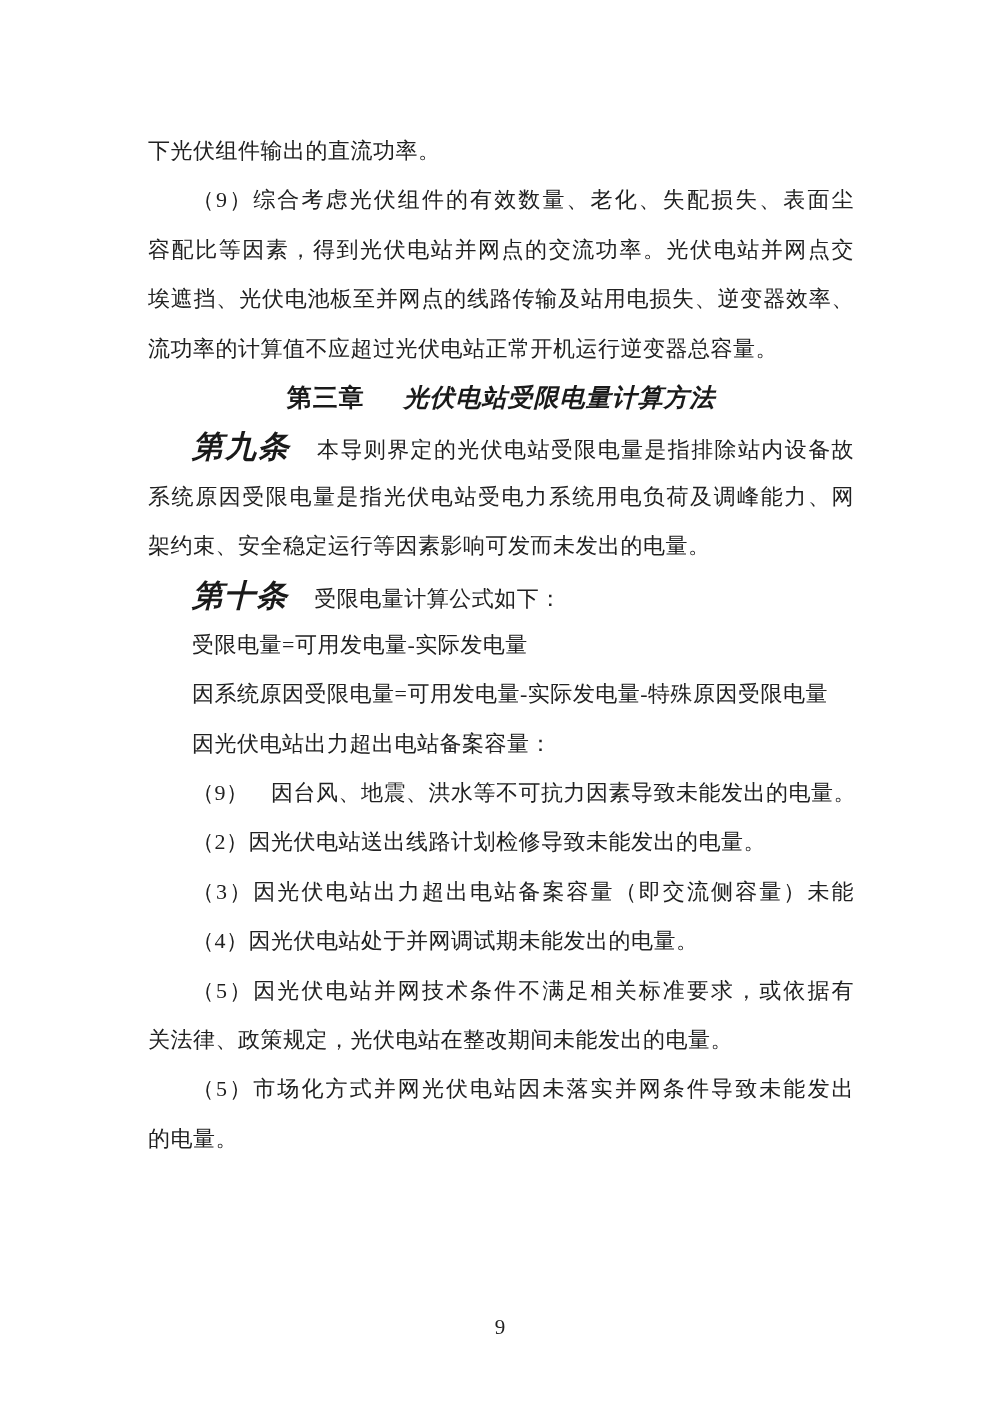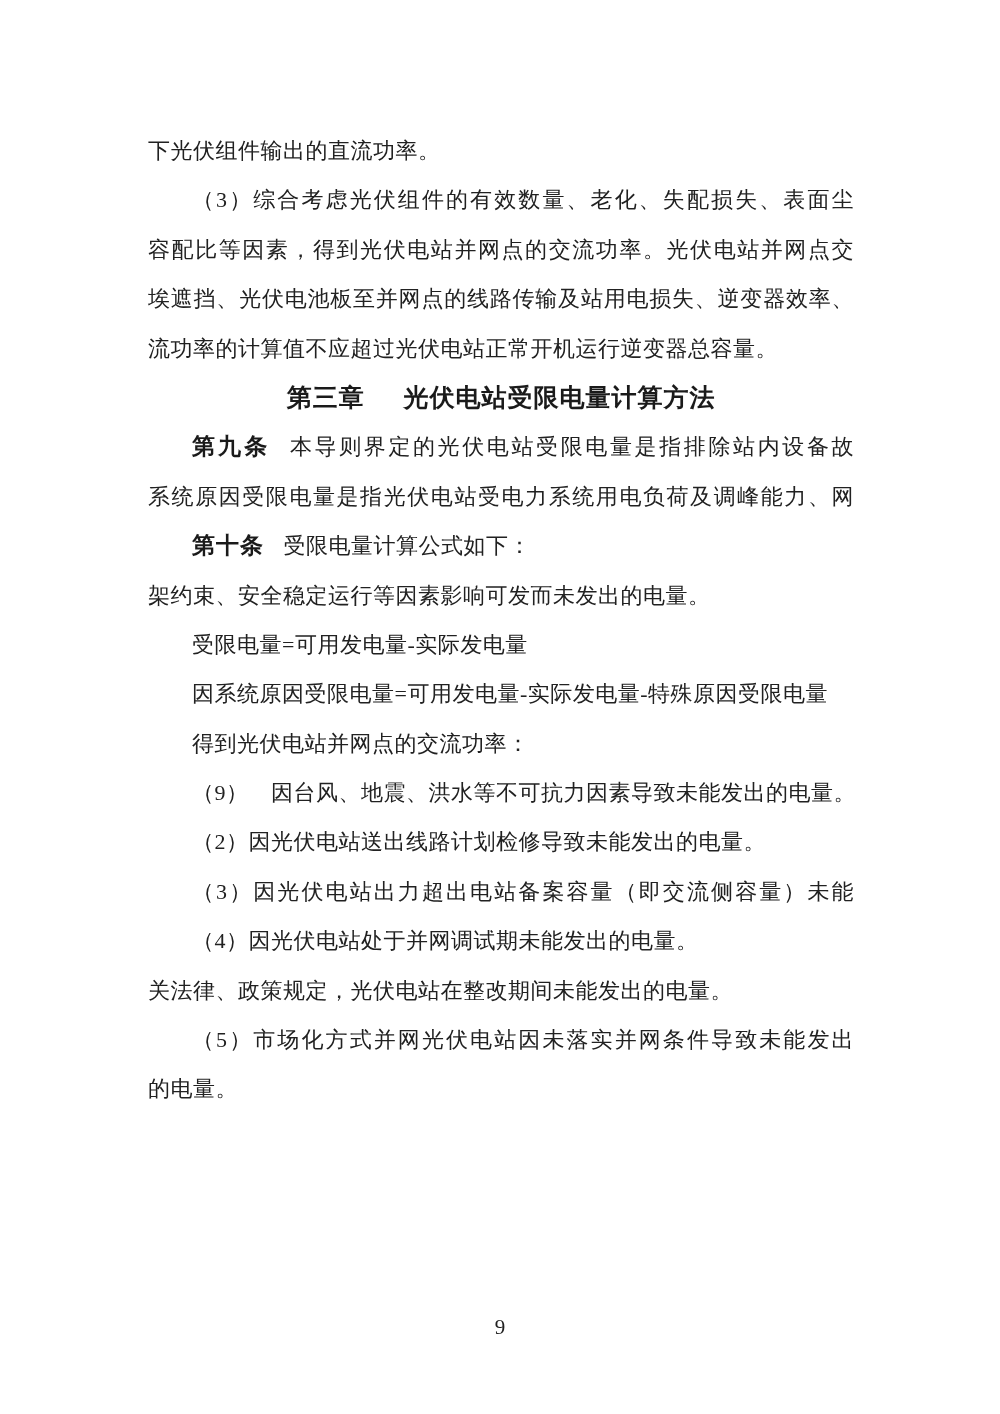--- a/index.html
+++ b/index.html
@@ -29,81 +29,84 @@
   }
   .fill {
     text-align-last: justify;
   }
   .ind {
     text-indent: 2em;
   }
   .lead {
     font-family: "Liberation Sans", "DejaVu Sans", sans-serif;
     font-weight: 700;
-    font-size: 23px;
+    font-size: 31px;
     letter-spacing: 1px;
     margin-right: 0.85em;
     color: #1a1a1a;
+    font-style: italic;
   }
   .chapter {
     font-family: "Liberation Sans", "DejaVu Sans", sans-serif;
     font-weight: 700;
     font-size: 25px;
     line-height: 49.4px;
     height: 49.4px;
     text-align: center;
     color: #1a1a1a;
     letter-spacing: 1px;
   }
   .chapter .chapter-title {
     margin-left: 1.55em;
+    font-style: italic;
   }
   .page-number {
     position: absolute;
     top: 1312px;
     left: 0;
     width: 100%;
     text-align: center;
     font-size: 21px;
     line-height: 30px;
     color: #212121;
   }
 </style>
 </head>
 <body>
 
 <div class="page-body">
 
   <div class="line">下光伏组件输出的直流功率。</div>
-  <div class="line ind fill">（3）综合考虑光伏组件的有效数量、老化、失配损失、表面尘</div>
+  <div class="line ind fill">（9）综合考虑光伏组件的有效数量、老化、失配损失、表面尘</div>
   <div class="line fill">容配比等因素，得到光伏电站并网点的交流功率。光伏电站并网点交</div>
   <div class="line fill">埃遮挡、光伏电池板至并网点的线路传输及站用电损失、逆变器效率、</div>
   <div class="line">流功率的计算值不应超过光伏电站正常开机运行逆变器总容量。</div>
 
   <div class="chapter">
     <span class="chapter-no">第三章</span><span class="chapter-title">光伏电站受限电量计算方法</span>
   </div>
 
   <div class="line ind fill">
     <span class="lead">第九条</span><span>本导则界定的光伏电站受限电量是指排除站内设备故</span>
   </div>
   <div class="line fill">系统原因受限电量是指光伏电站受电力系统用电负荷及调峰能力、网</div>
+  <div class="line">架约束、安全稳定运行等因素影响可发而未发出的电量。</div>
+
   <div class="line ind">
     <span class="lead">第十条</span><span>受限电量计算公式如下：</span>
   </div>
 
-  <div class="line">架约束、安全稳定运行等因素影响可发而未发出的电量。</div>
-
   <div class="line ind">受限电量=可用发电量-实际发电量</div>
   <div class="line ind">因系统原因受限电量=可用发电量-实际发电量-特殊原因受限电量</div>
-  <div class="line ind">得到光伏电站并网点的交流功率：</div>
+  <div class="line ind">因光伏电站出力超出电站备案容量：</div>
 
   <div class="line ind fill">（9）　因台风、地震、洪水等不可抗力因素导致未能发出的电量。</div>
   <div class="line ind">（2）因光伏电站送出线路计划检修导致未能发出的电量。</div>
   <div class="line ind fill">（3）因光伏电站出力超出电站备案容量（即交流侧容量）未能</div>
   <div class="line ind">（4）因光伏电站处于并网调试期未能发出的电量。</div>
+  <div class="line ind fill">（5）因光伏电站并网技术条件不满足相关标准要求，或依据有</div>
   <div class="line">关法律、政策规定，光伏电站在整改期间未能发出的电量。</div>
   <div class="line ind fill">（5）市场化方式并网光伏电站因未落实并网条件导致未能发出</div>
   <div class="line">的电量。</div>
 
 </div>
 
 <div class="page-number">9</div>
 
 </body></html>

